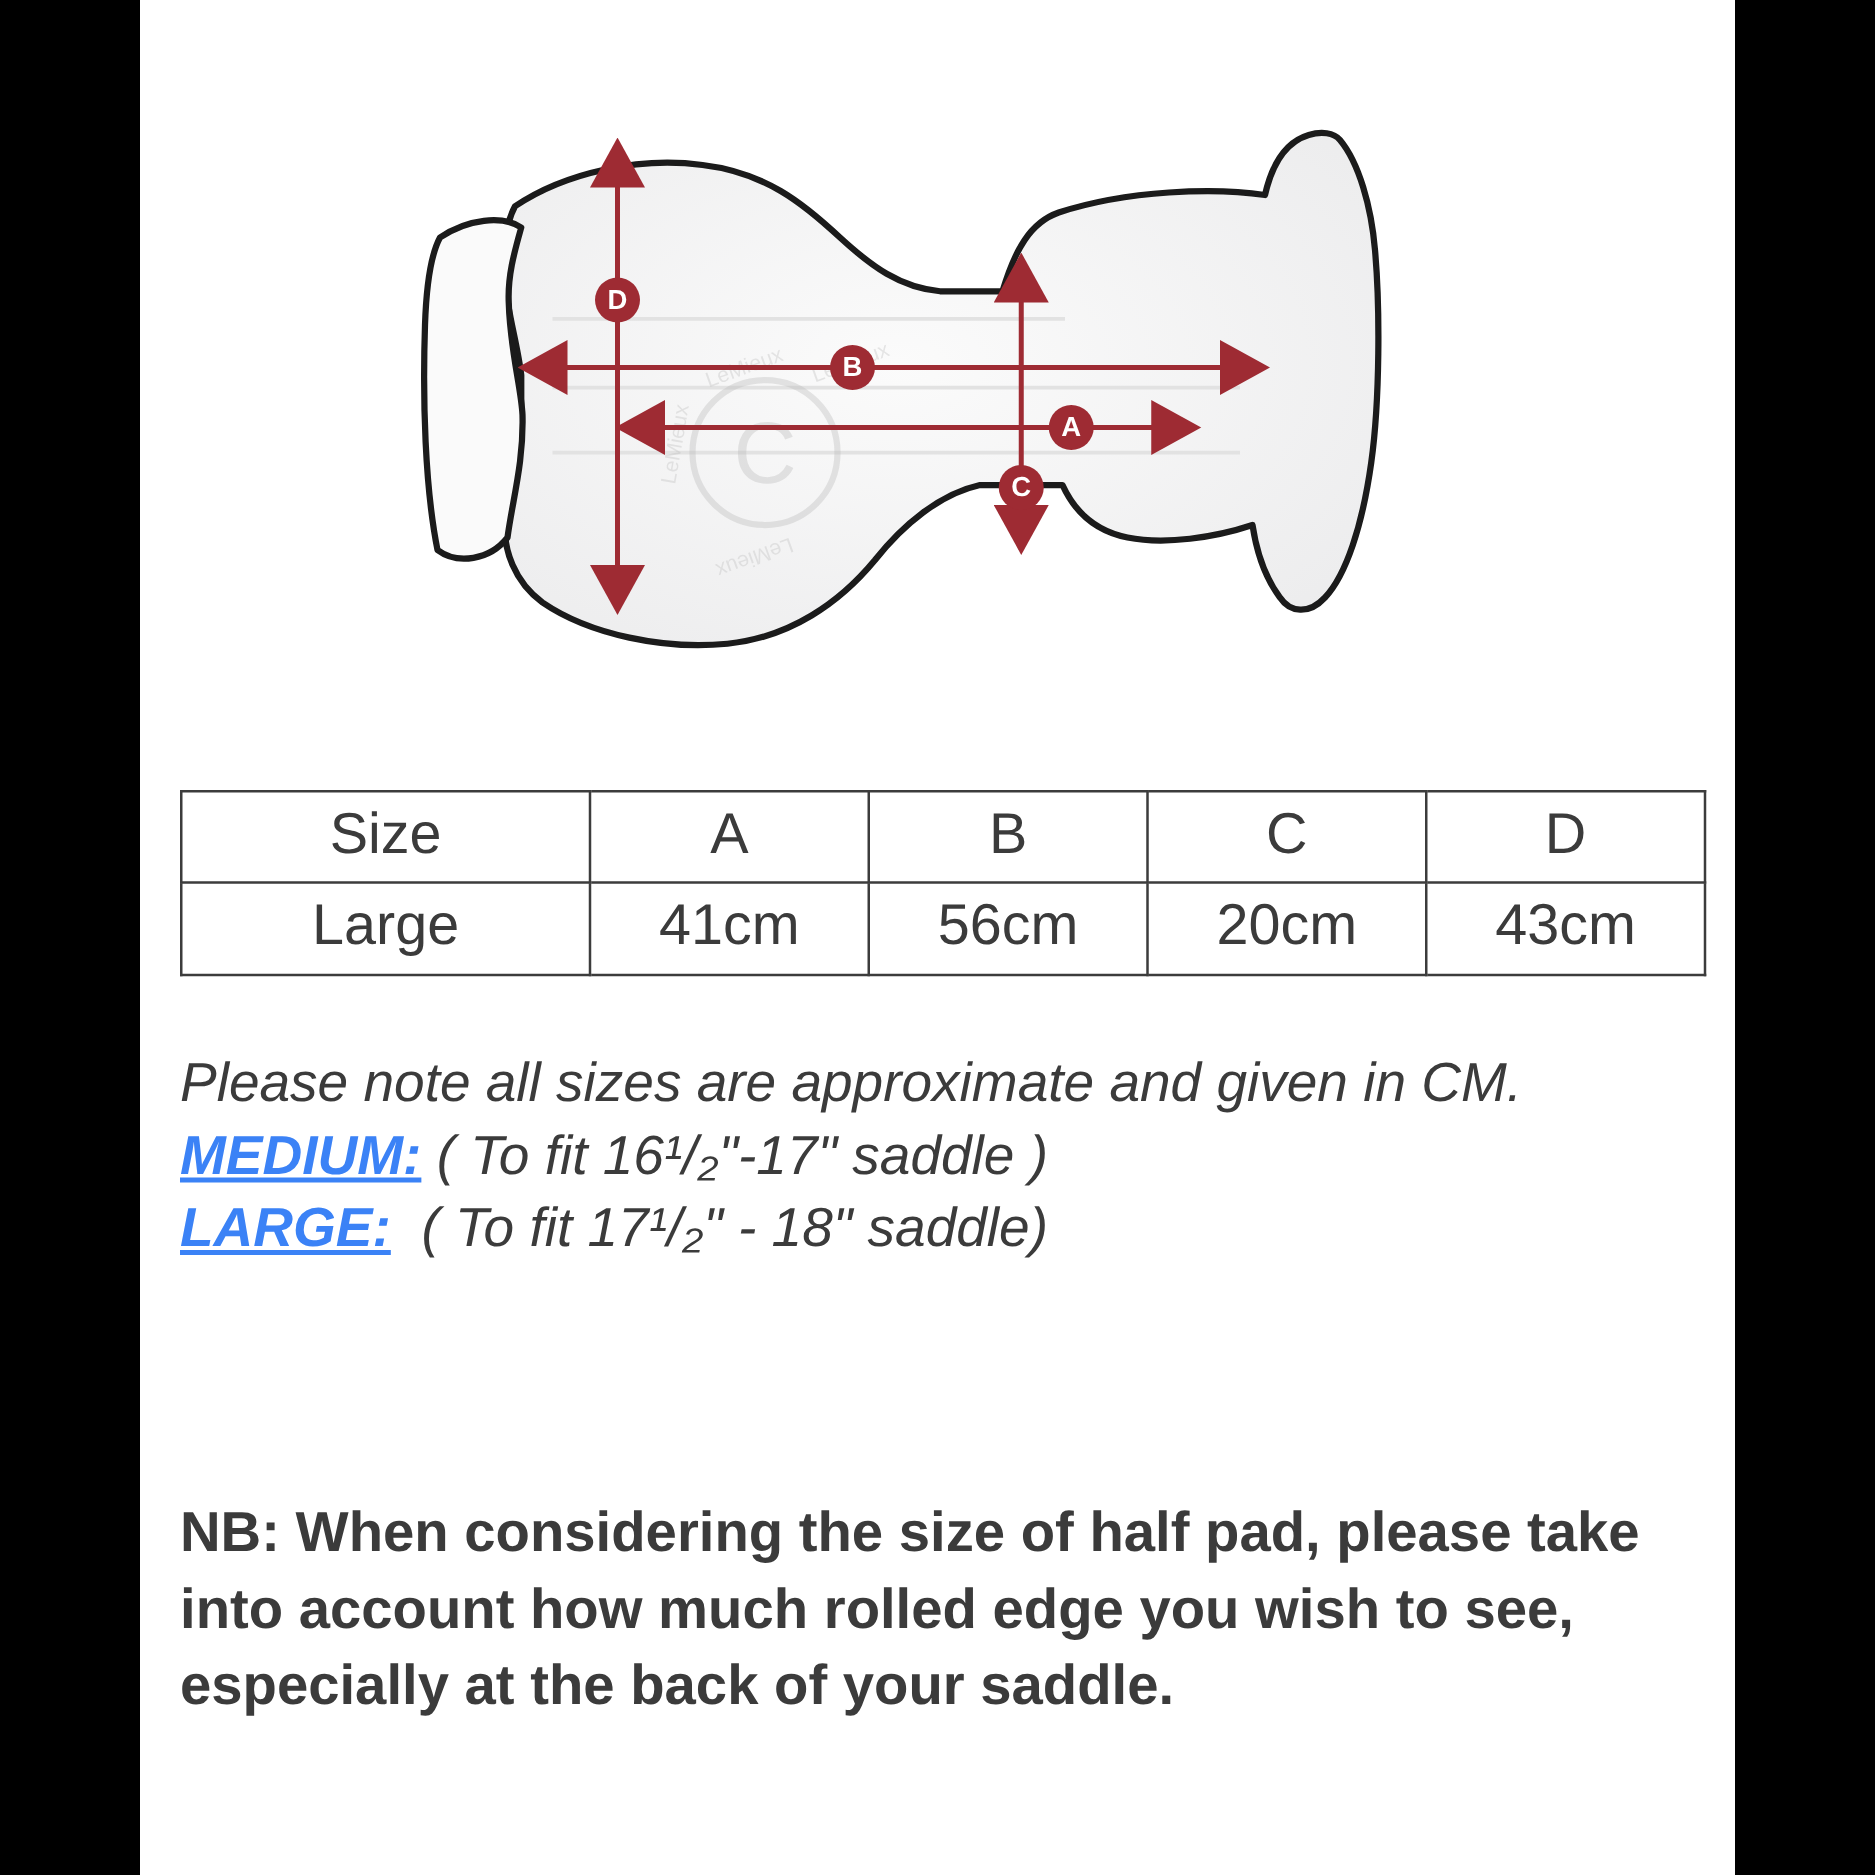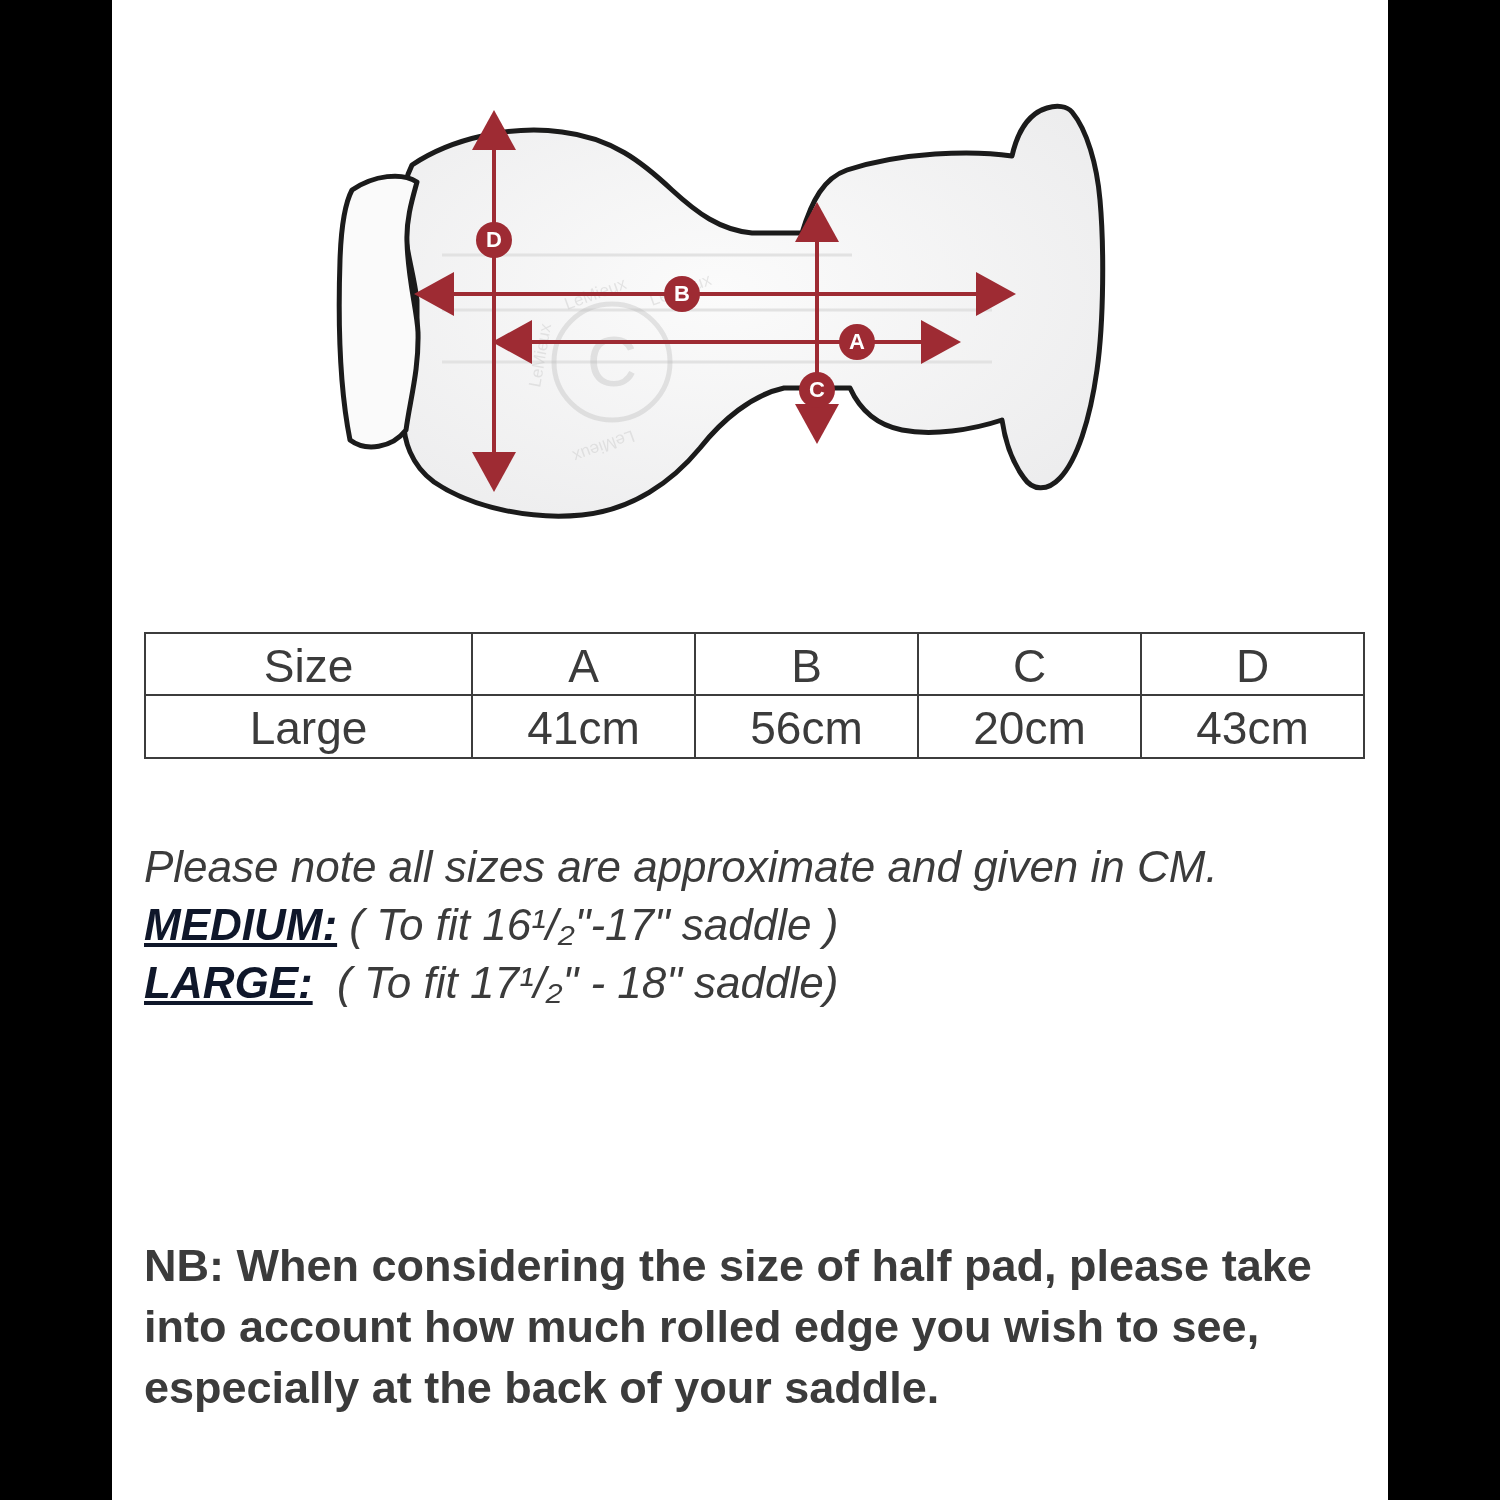--- a/index.html
+++ b/index.html
@@ -42,21 +42,21 @@
     width: 1210px;
     border-collapse: collapse;
     table-layout: fixed;
   }
   .size-table td {
     border: 2px solid #3c3c3c;
     text-align: center;
     color: #3b3b3b;
     font-size: 46px;
     font-weight: 400;
-    padding: 8px 0 4px 0;
+    padding: 8px 0 15px 0;
     line-height: 1.05;
     font-family: "Liberation Sans", sans-serif;
   }
   .size-table .col-size { width: 325px; }
   .size-table .col-v { width: 221px; }
 
   
   .notes {
     position: absolute;
     left: 32px;
@@ -65,32 +65,31 @@
     color: #3b3b3b;
     font-size: 44px;
     line-height: 1.32;
     font-weight: 400;
     font-style: italic;
   }
   .notes .line { white-space: pre-wrap; }
   .notes .lbl {
     font-weight: bold;
     text-decoration: underline;
-    color: #0f172a;
+    color: #3b82f6;
   }
   .nb {
     position: absolute;
     left: 32px;
     top: 1196px;
     width: 1230px;
     color: #3b3b3b;
     font-size: 45px;
     line-height: 1.35;
     font-weight: bold;
-    margin-top: 40px;
   }
 </style>
 </head>
 <body>
 
 <div class="page">
   <div class="sheet">
 
     <div class="diagram">
       <svg width="1276" height="520" viewBox="0 0 1276 520" xmlns="http://www.w3.org/2000/svg">

